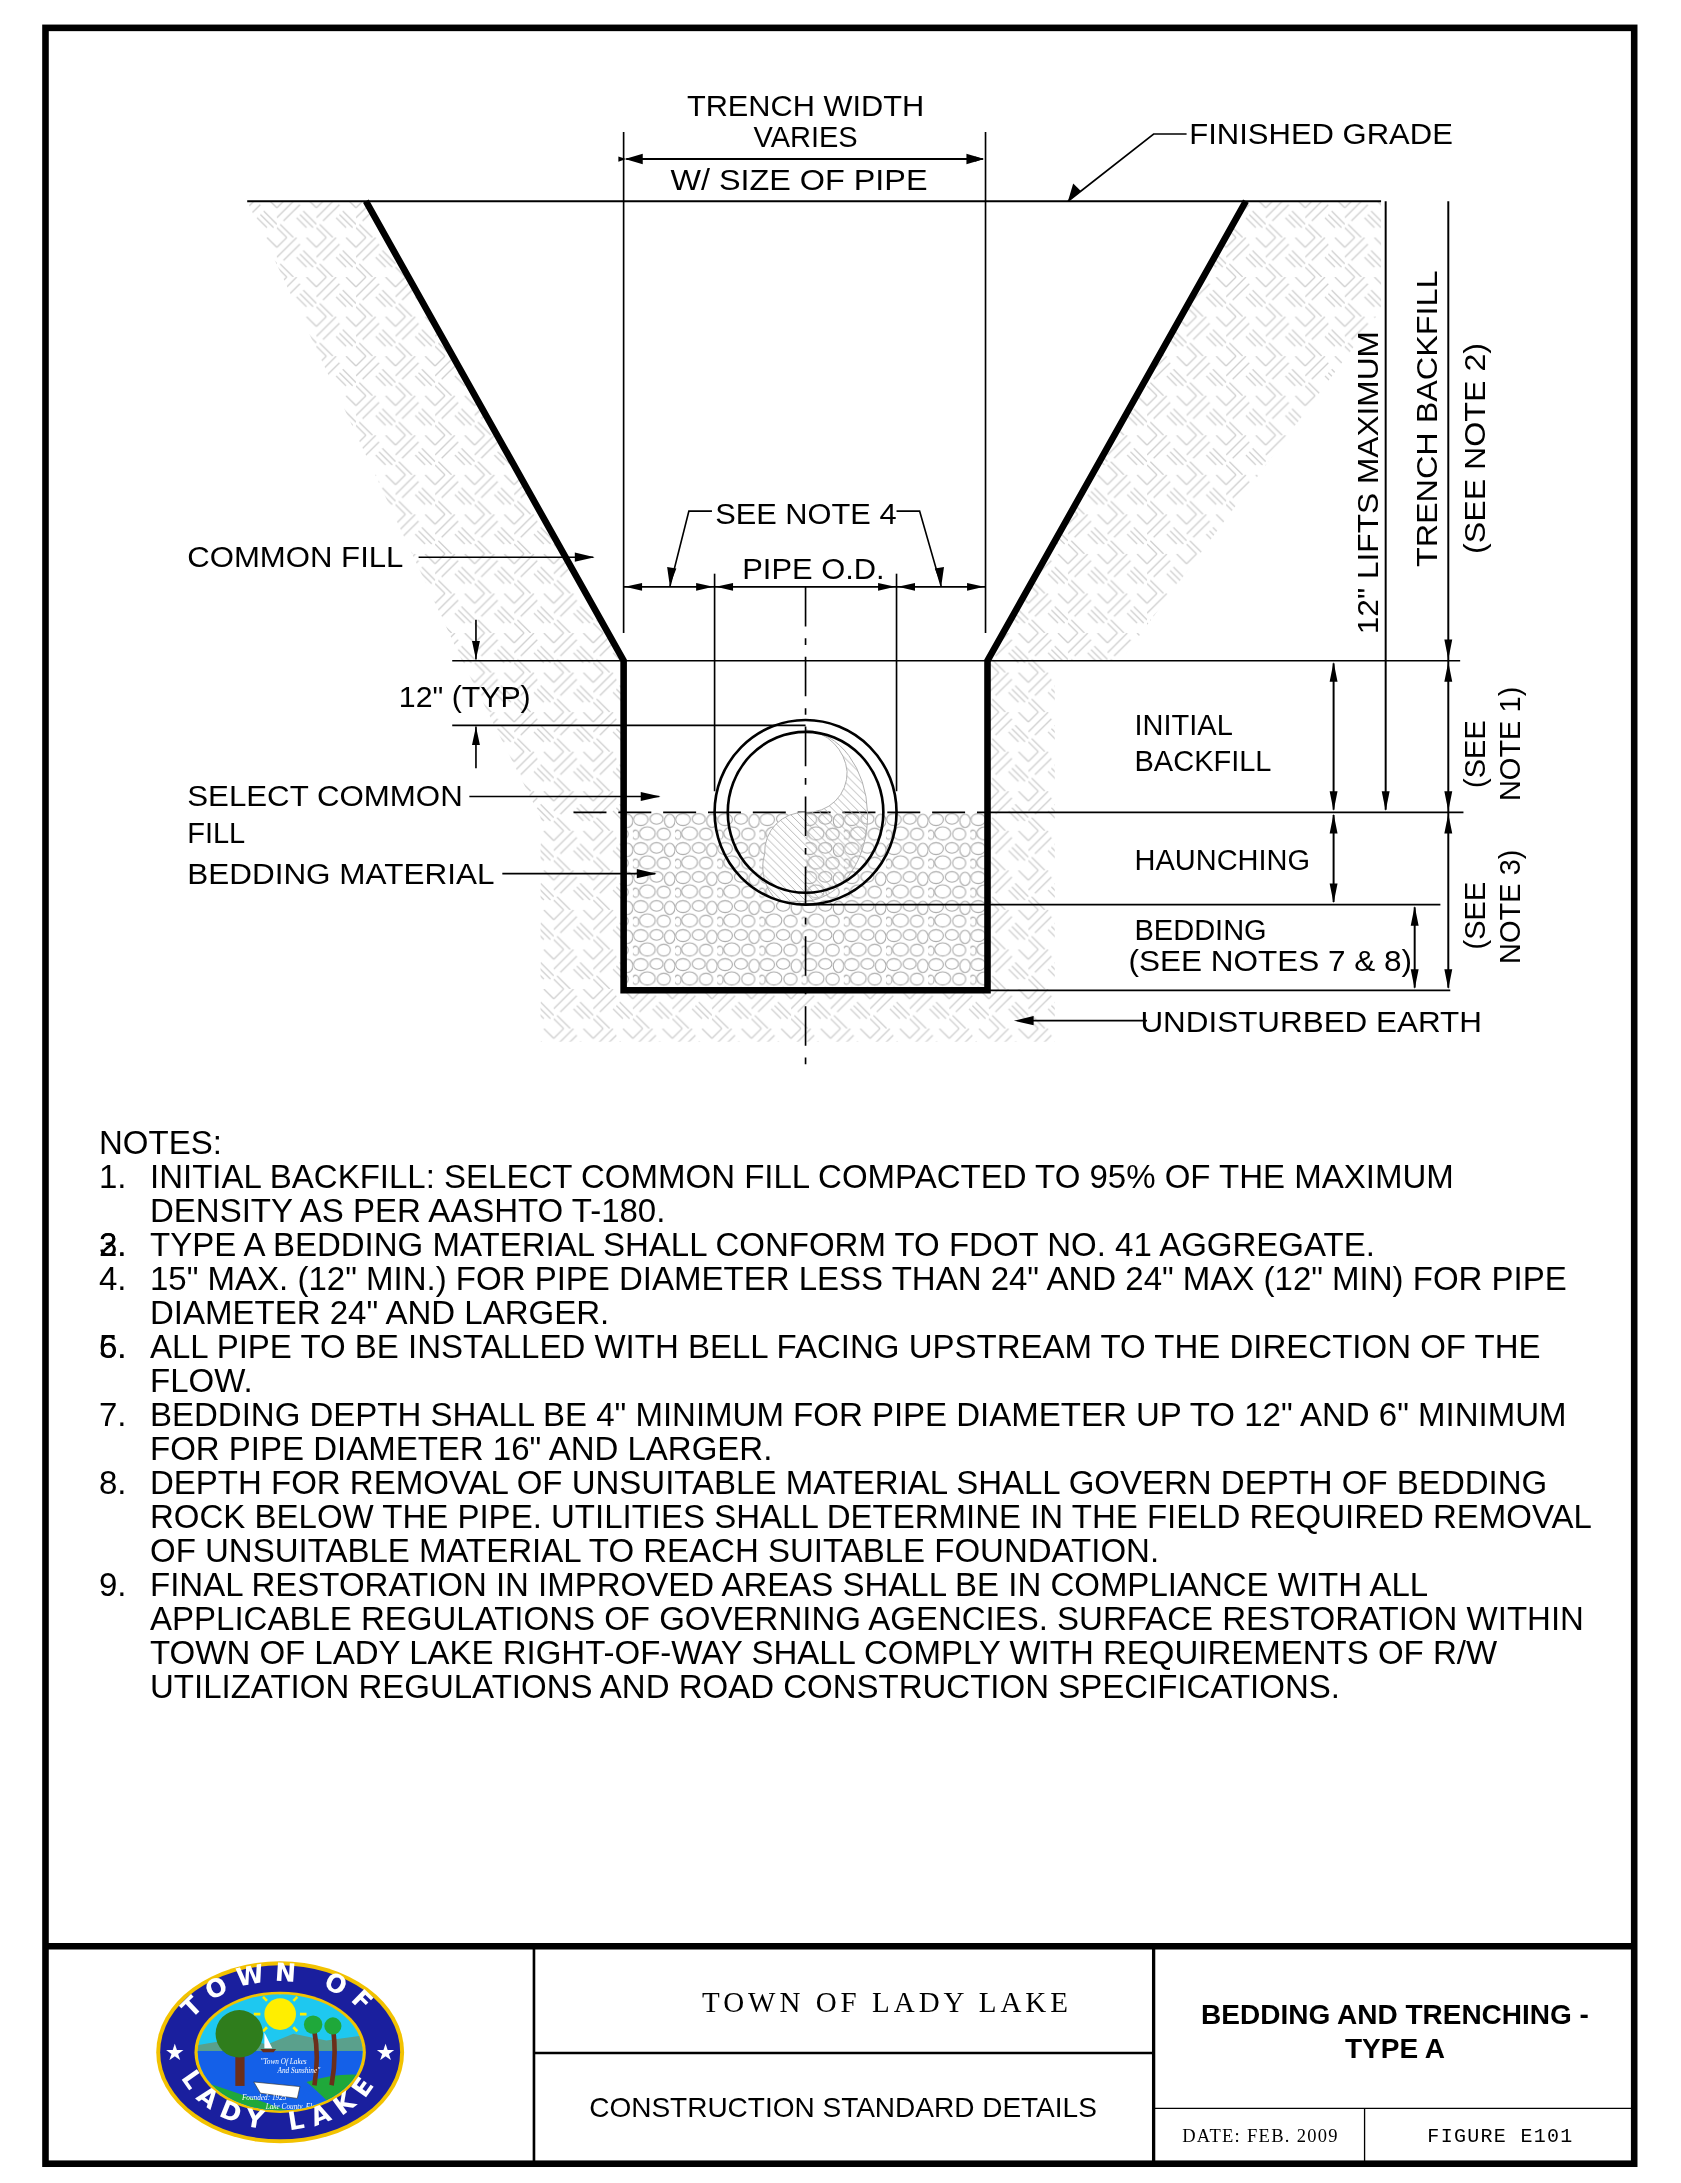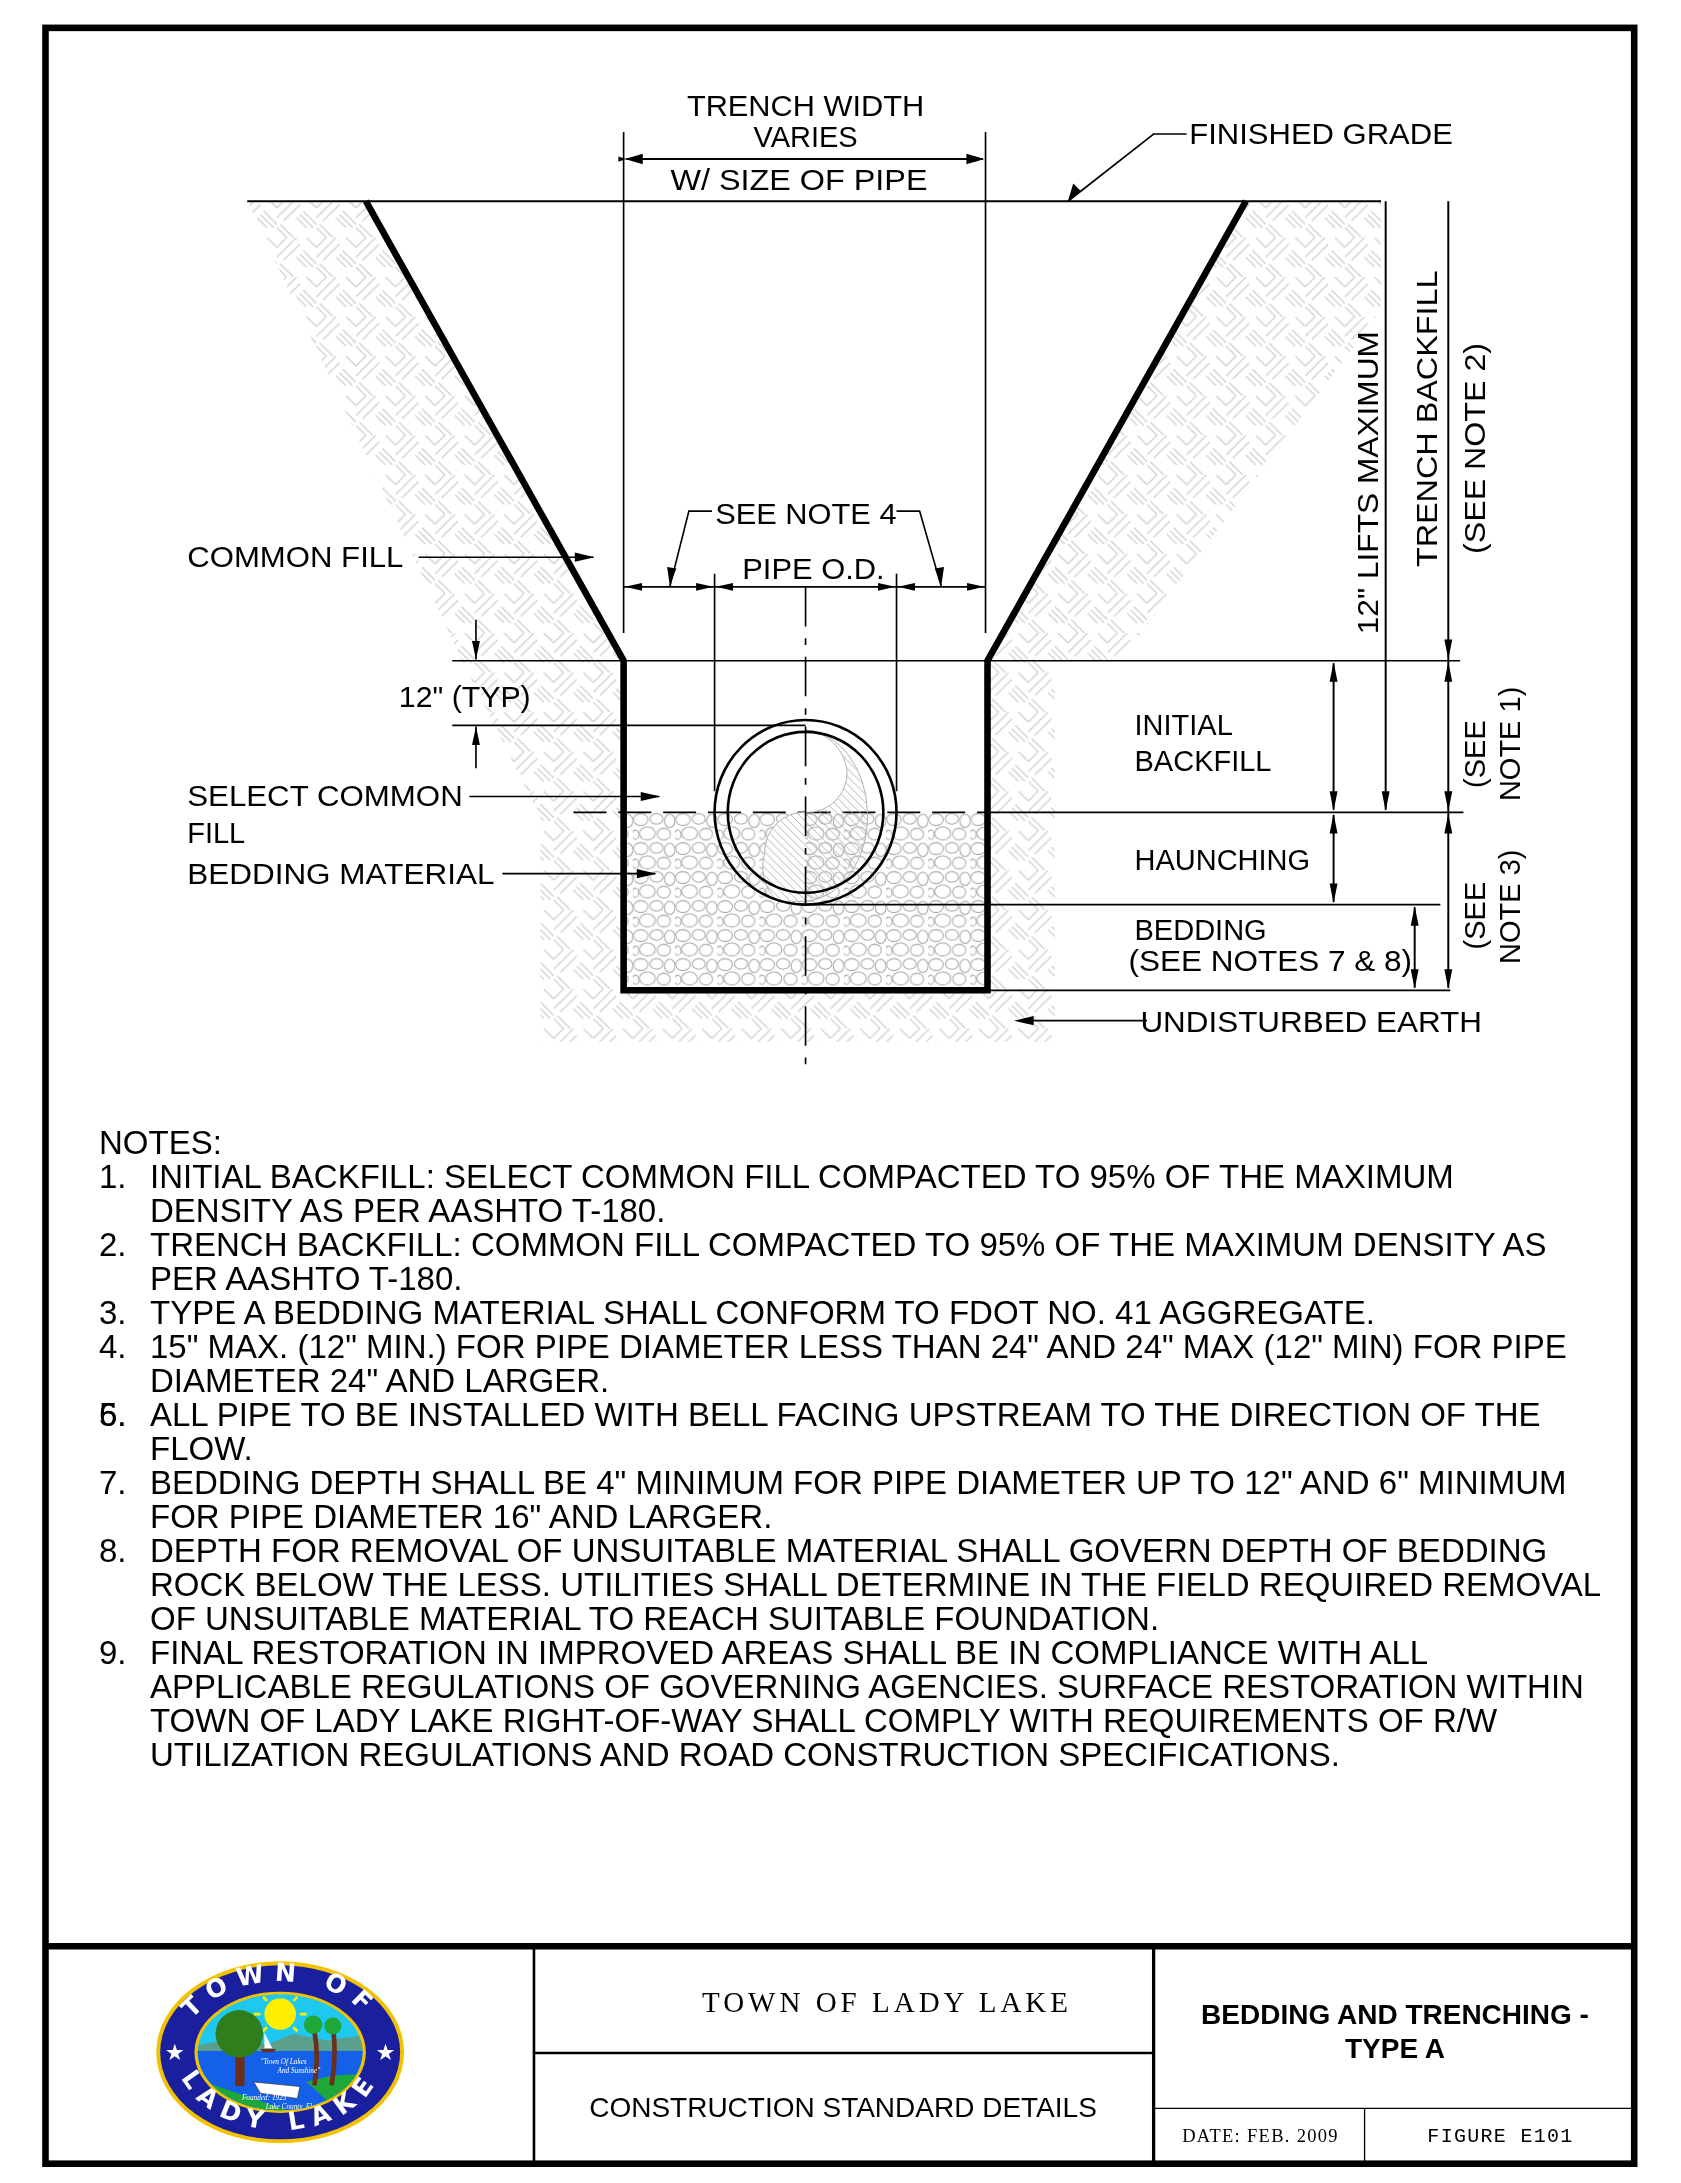--- a/index.html
+++ b/index.html
@@ -204,27 +204,27 @@
     </text>
     <text x="-160" y="12" font-size="34" fill="#fff" text-anchor="middle">★</text>
     <text x="160" y="12" font-size="34" fill="#fff" text-anchor="middle">★</text>
   </g>
 </svg>
 
 <div class="notes">
   <p class="hdr">NOTES:</p>
   <ol>
     <li><span class="num">1.</span><span>INITIAL BACKFILL: SELECT COMMON FILL COMPACTED TO 95% OF THE MAXIMUM DENSITY AS PER AASHTO T-180.</span></li>
-    <li><span class="num">2.</span><span>TRENCH BACKFILL: COMMON FILL COMPACTED TO 95% OF THE MAXIMUM DENSITY AS PER AASHTO T-180.</span></li>
+    <li><span class="num">2.</span></li>
     <li><span class="num">3.</span><span>TYPE A BEDDING MATERIAL SHALL CONFORM TO FDOT NO. 41 AGGREGATE.</span></li>
     <li><span class="num">4.</span><span>15" MAX. (12" MIN.) FOR PIPE DIAMETER LESS THAN 24"  AND 24" MAX (12" MIN) FOR PIPE DIAMETER 24" AND LARGER.</span></li>
     <li><span class="num">5.</span></li>
     <li><span class="num">6.</span><span>ALL PIPE TO BE INSTALLED WITH BELL FACING UPSTREAM TO THE  DIRECTION OF THE FLOW.</span></li>
     <li><span class="num">7.</span><span>BEDDING DEPTH SHALL BE 4" MINIMUM FOR PIPE DIAMETER UP TO 12" AND 6" MINIMUM FOR PIPE DIAMETER 16" AND LARGER.</span></li>
-    <li><span class="num">8.</span><span>DEPTH FOR REMOVAL OF UNSUITABLE MATERIAL SHALL GOVERN DEPTH OF BEDDING ROCK BELOW THE LESS. UTILITIES SHALL DETERMINE IN THE FIELD REQUIRED REMOVAL OF UNSUITABLE MATERIAL TO REACH SUITABLE FOUNDATION.</span></li>
+    <li><span class="num">8.</span><span>DEPTH FOR REMOVAL OF UNSUITABLE MATERIAL SHALL GOVERN DEPTH OF BEDDING ROCK BELOW THE PIPE. UTILITIES SHALL DETERMINE IN THE FIELD REQUIRED REMOVAL OF UNSUITABLE MATERIAL TO REACH SUITABLE FOUNDATION.</span></li>
     <li><span class="num">9.</span><span>FINAL RESTORATION IN IMPROVED AREAS SHALL BE IN COMPLIANCE WITH ALL APPLICABLE REGULATIONS OF GOVERNING AGENCIES.  SURFACE RESTORATION WITHIN TOWN OF LADY LAKE RIGHT-OF-WAY SHALL COMPLY WITH REQUIREMENTS OF R/W UTILIZATION REGULATIONS AND ROAD CONSTRUCTION SPECIFICATIONS.</span></li>
   </ol>
 </div>
 
 <div class="tb-town">TOWN OF LADY LAKE</div>
 <div class="tb-std">CONSTRUCTION STANDARD DETAILS</div>
 <div class="tb-title">
   <span>BEDDING AND TRENCHING -</span>
   <span>TYPE A</span>
 </div>

